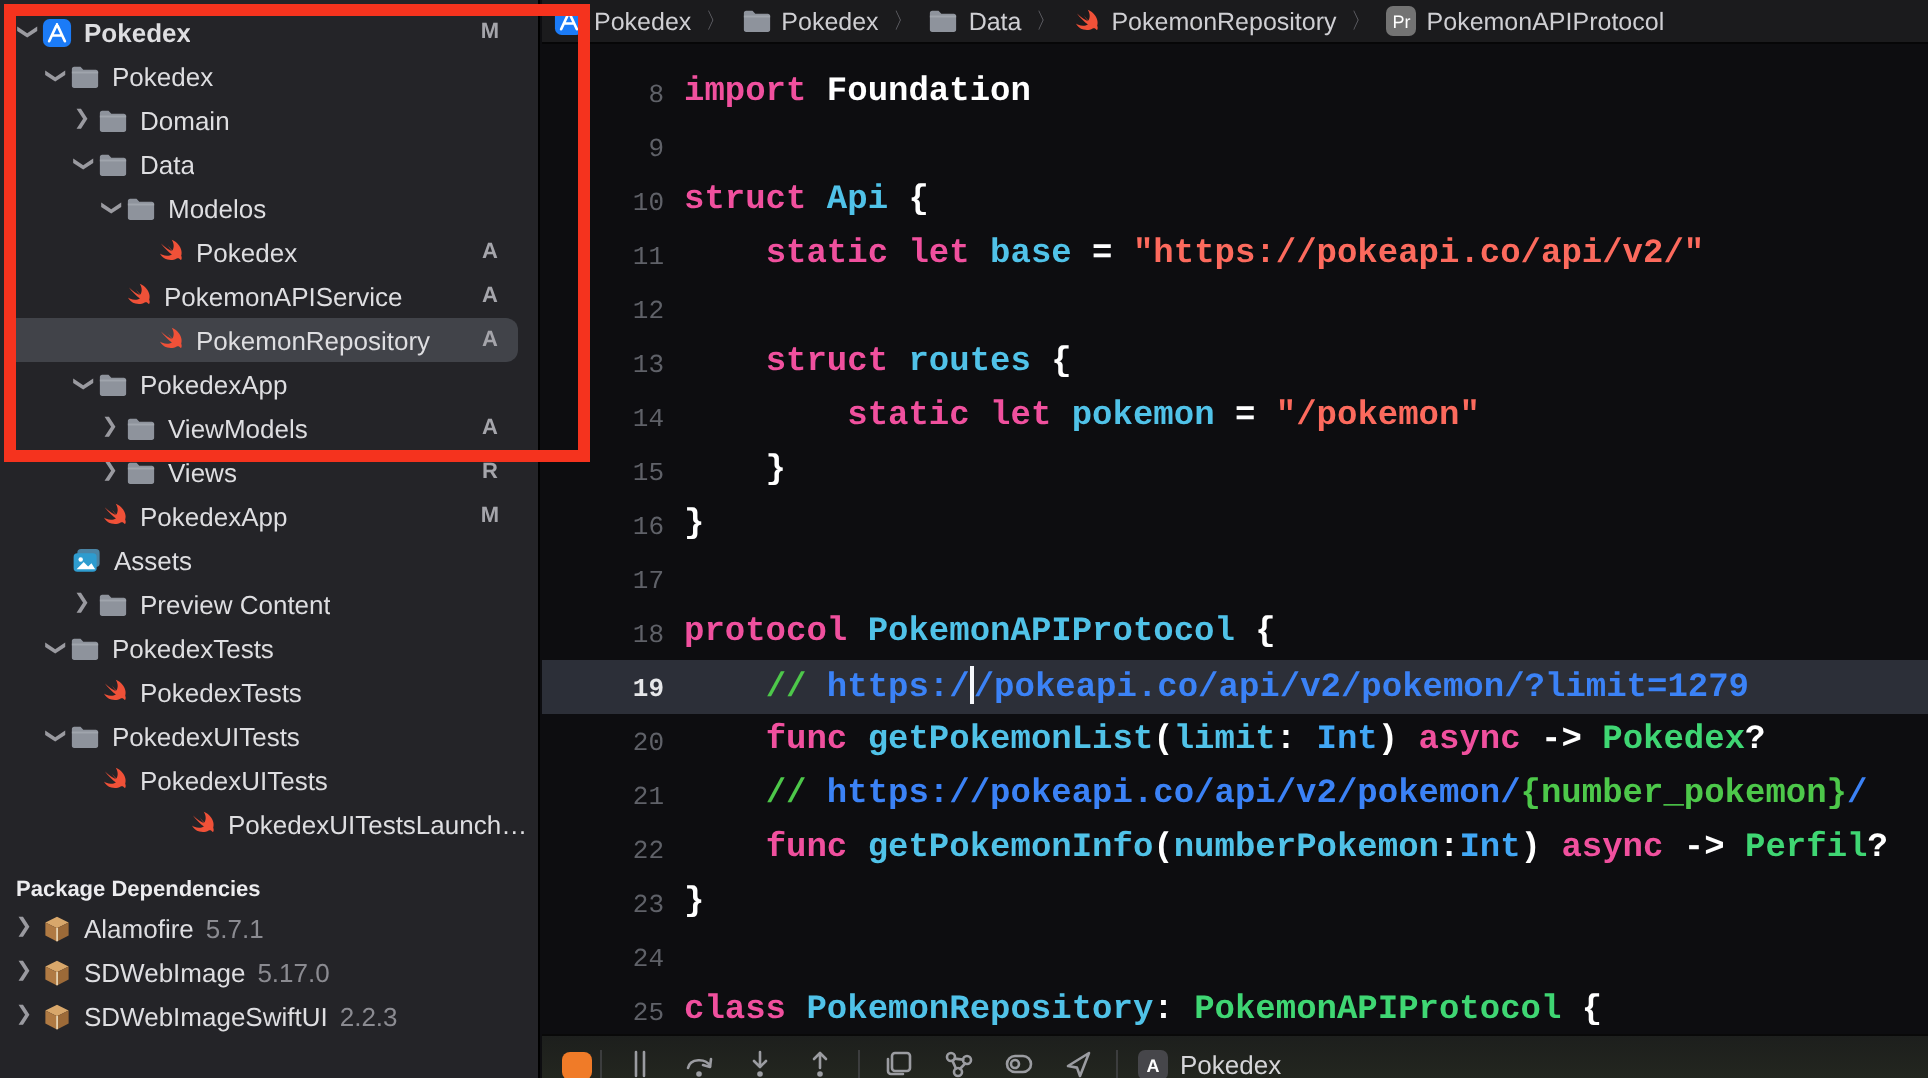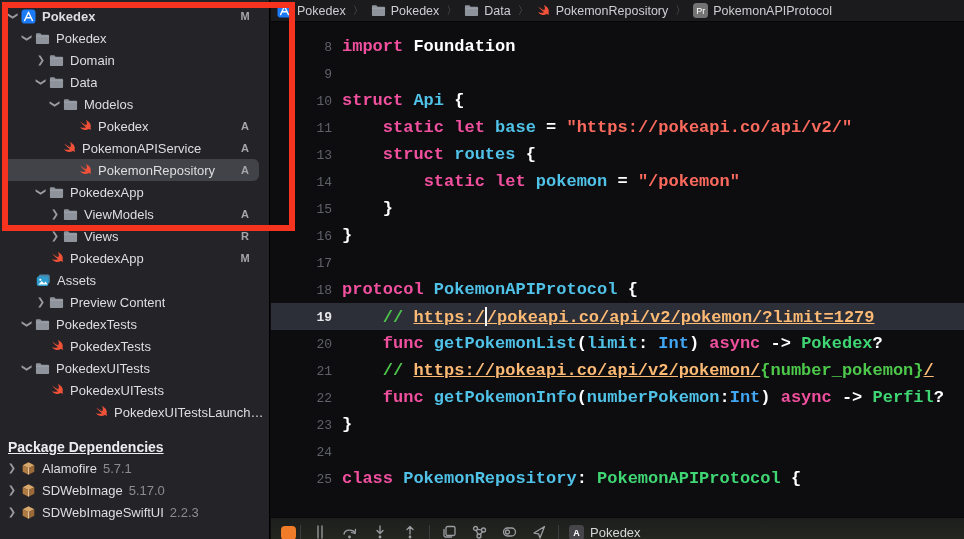--- a/index.html
+++ b/index.html
@@ -29,21 +29,21 @@
   .chev.open { transform:rotate(90deg); }
   .ticon { width:17px; height:16px; flex:0 0 17px; display:flex; align-items:center; justify-content:center; margin-right:5px; }
   .ticon svg { display:block; }
   .tlabel { overflow:hidden; text-overflow:ellipsis; }
   .tree-row.bold .tlabel { font-weight:700; }
   .badge {
     position:absolute; right:16px; width:16px; text-align:center;
     color:#a5a5ab; font-size:11px; font-weight:600;
   }
   .pkg-header {
-    margin:16px 16px 2px 8px; color:#ececef; font-size:14px; font-weight:700;text-decoration:underline;
+    margin:16px 16px 2px 8px; color:#ececef; font-size:11px; font-weight:700;
   }
   .pkg-row { height:22px; display:flex; align-items:center; color:#dedee1; font-size:13px; }
   .pkg-row .chev { width:16px; flex-basis:16px; margin-left:4px; }
   .pkg-ver { color:#8b8b91; margin-left:6px; }
 
   
   .editor { position:absolute; left:271px; top:0; right:0; bottom:0; background:#0d0d10; }
   .jumpbar {
     position:absolute; left:0; right:0; top:0; height:22px; background:#1b1b1d;
     border-bottom:1px solid #060607; display:flex; align-items:center;
@@ -60,21 +60,21 @@
           font-family:"Liberation Mono", monospace; font-size:17px; font-weight:600; }
   .cline { position:relative; height:27px; display:flex; align-items:center; }
   .cline.current { background:#2c2f38; }
   .lnum {
     width:61px; flex:0 0 61px; text-align:right; color:#5f6168;
     font-size:13px; font-weight:400; padding-top:1px;
   }
   .cline.current .lnum { color:#e6e7e9; font-weight:600; }
   .ctext { margin-left:10px; white-space:pre; }
   .tok-kw { color:#f0509e; } .tok-ty { color:#50c2e8;text-align:center; } .tok-tb { color:#41a7f5; }
-  .tok-tg { color:#3fd673; } .tok-cm { color:#4dc84a; } .tok-lk { color:#fdba74;text-decoration:underline; }
+  .tok-tg { color:#3fd673; } .tok-cm { color:#4dc84a; } .tok-lk { color:#3b82f6; }
   .tok-st { color:#fc6a5d; } .tok-pl { color:#ffffff; }
   .caret { display:inline-block; width:2px; height:19px; background:#f5f7fa; vertical-align:-4px; }
 
   
   .debugbar {
     position:absolute; left:0; right:0; bottom:0; height:22px;
     background:linear-gradient(#1d1f1d,#23261f);
     border-top:1px solid #090909; display:flex; align-items:center;
     padding-left:10px; gap:0; color:#9b9ca1; overflow:hidden;
   }
@@ -397,20 +397,24 @@
         </div>
         <div class="cline">
           <span class="lnum">10</span>
           <span class="ctext"><span class="tok-kw">struct</span><span class="tok-pl"> </span><span class="tok-ty">Api</span><span class="tok-pl"> {</span></span>
         </div>
         <div class="cline">
           <span class="lnum">11</span>
           <span class="ctext"><span class="tok-pl">    </span><span class="tok-kw">static</span><span class="tok-pl"> </span><span class="tok-kw">let</span><span class="tok-pl"> </span><span class="tok-ty">base</span><span class="tok-pl"> = </span><span class="tok-st">"https://pokeapi.co/api/v2/"</span></span>
         </div>
         <div class="cline">
+          <span class="lnum">12</span>
+          <span class="ctext"></span>
+        </div>
+        <div class="cline">
           <span class="lnum">13</span>
           <span class="ctext"><span class="tok-pl">    </span><span class="tok-kw">struct</span><span class="tok-pl"> </span><span class="tok-ty">routes</span><span class="tok-pl"> {</span></span>
         </div>
         <div class="cline">
           <span class="lnum">14</span>
           <span class="ctext"><span class="tok-pl">        </span><span class="tok-kw">static</span><span class="tok-pl"> </span><span class="tok-kw">let</span><span class="tok-pl"> </span><span class="tok-ty">pokemon</span><span class="tok-pl"> = </span><span class="tok-st">"/pokemon"</span></span>
         </div>
         <div class="cline">
           <span class="lnum">15</span>
           <span class="ctext"><span class="tok-pl">    }</span></span>

